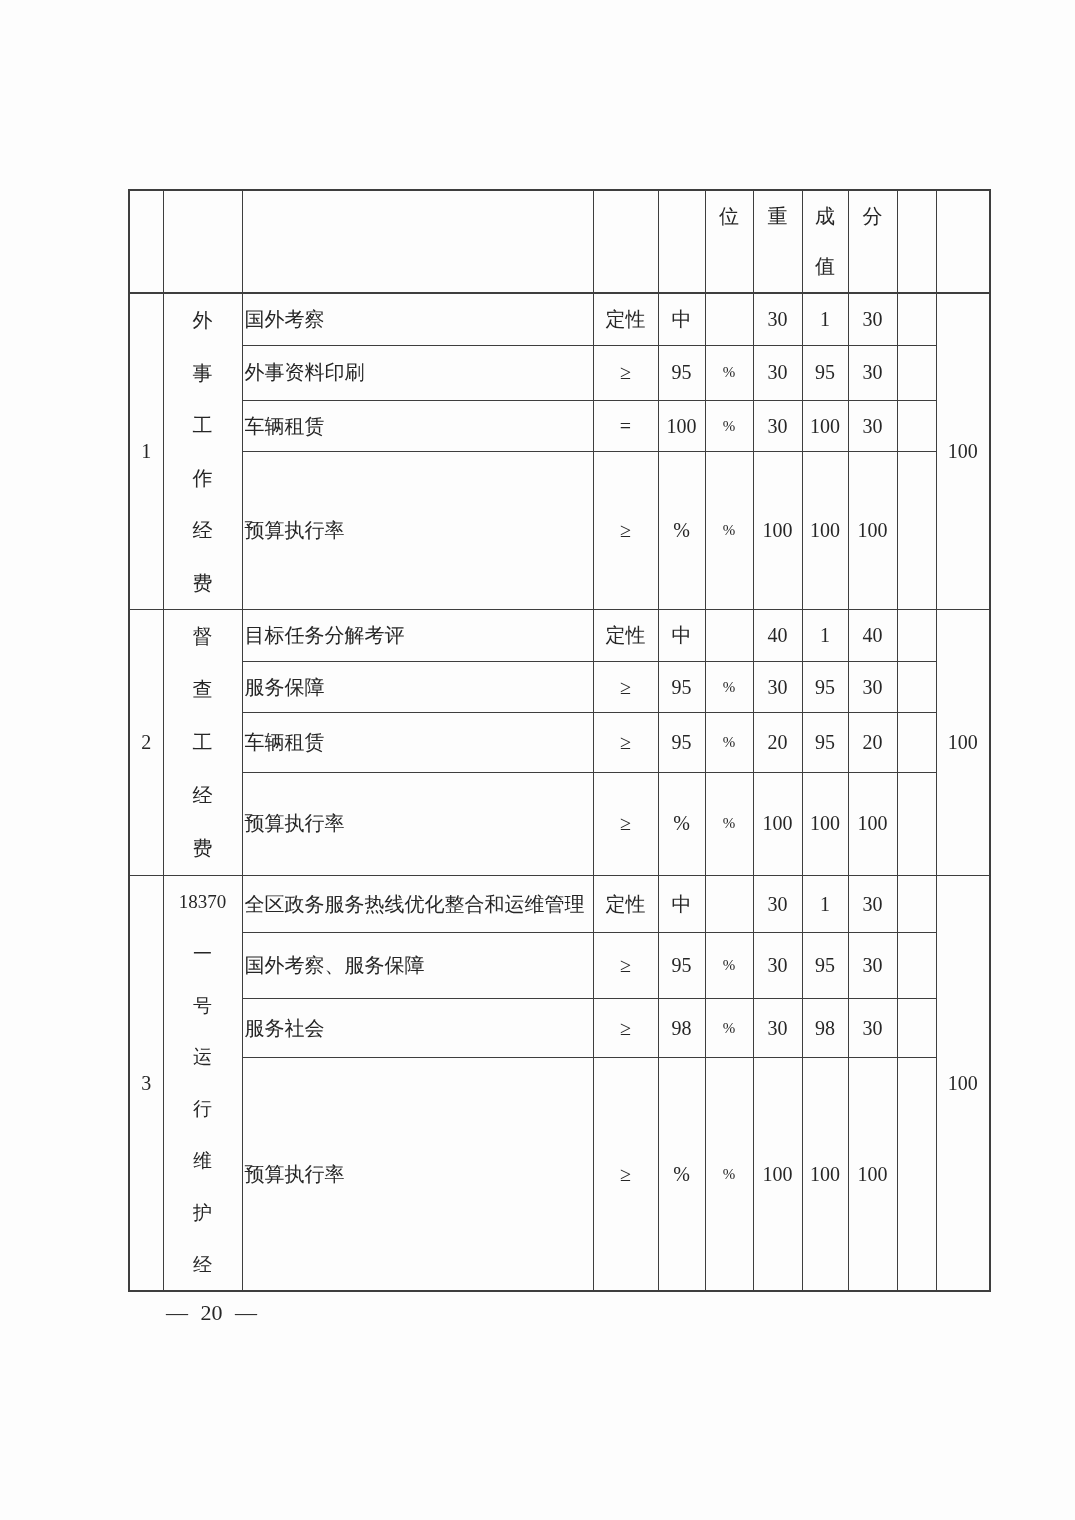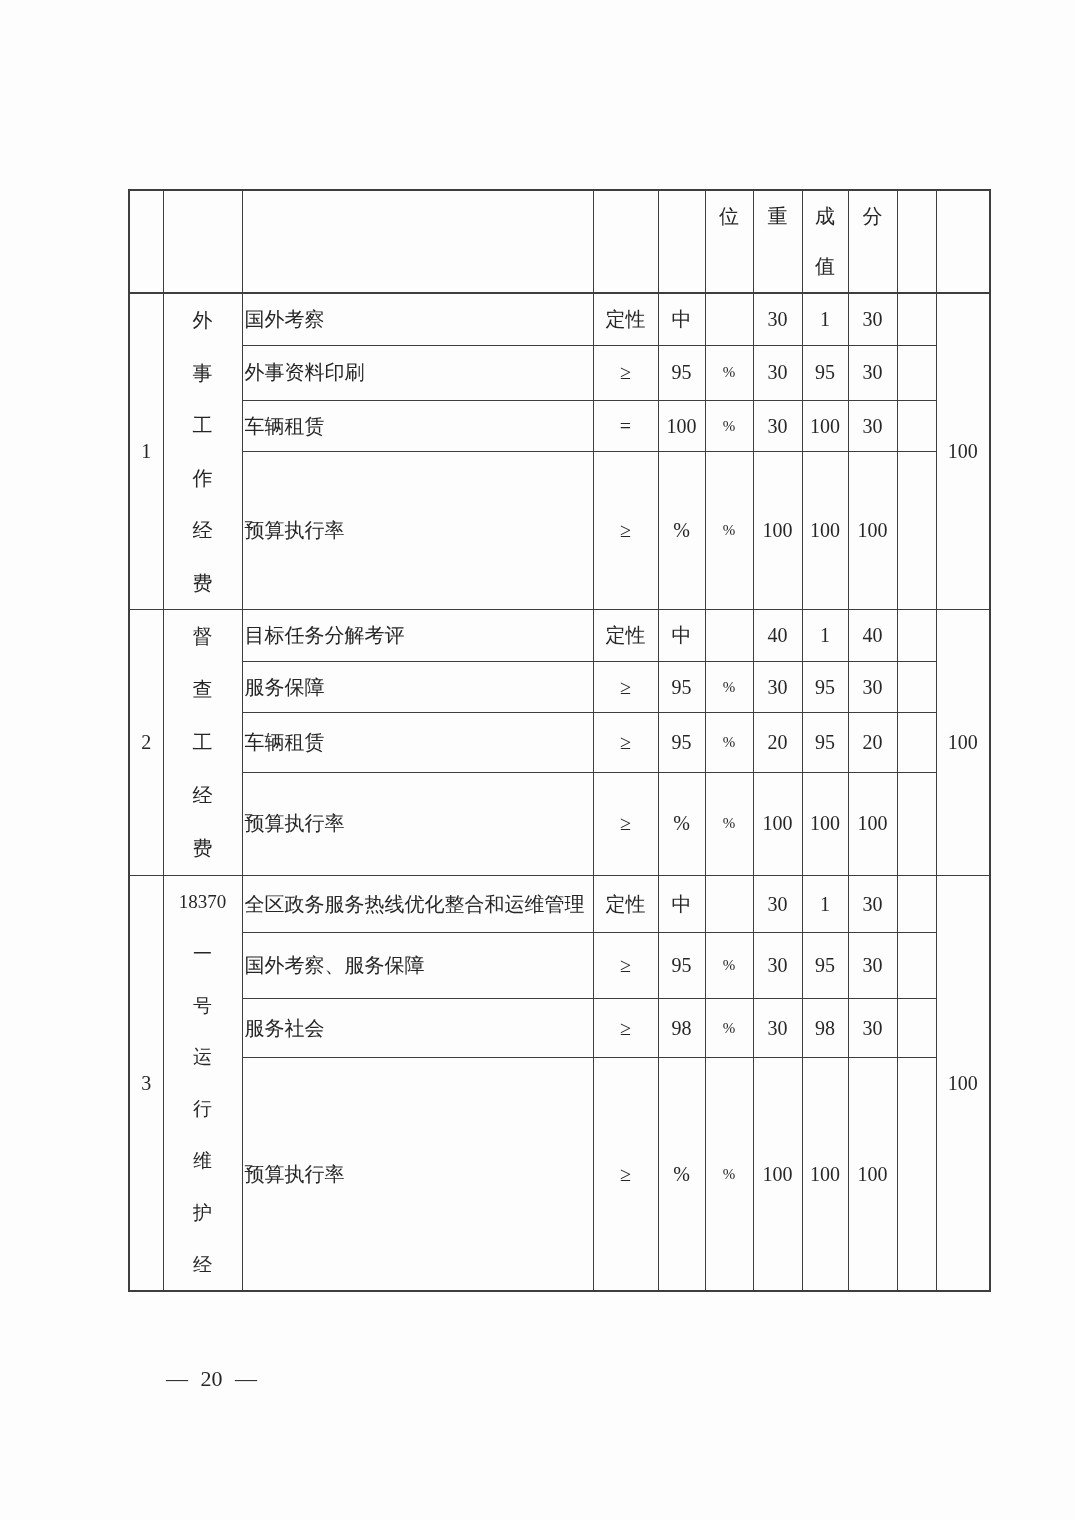--- a/index.html
+++ b/index.html
@@ -33,21 +33,21 @@
     text-align:left;padding-left:2px;
   }
   td.cat-cell{
     white-space:pre-line;padding:0;
   }
   td.cat-g1{line-height:52.5px;}
   td.cat-g2{line-height:53px;}
   td.cat-g3{line-height:51.8px;font-size:19px;}
   td.unit-cell{font-size:15px;}
   .page-number{
-    position:absolute;left:166px;top:1366px;
+    position:absolute;left:166px;top:1300px;
     font-size:22px;word-spacing:7px;white-space:nowrap;
   }
 </style>
 </head>
 <body>
 
 <div class="page">
 
   <table class="perf">
     <colgroup>

